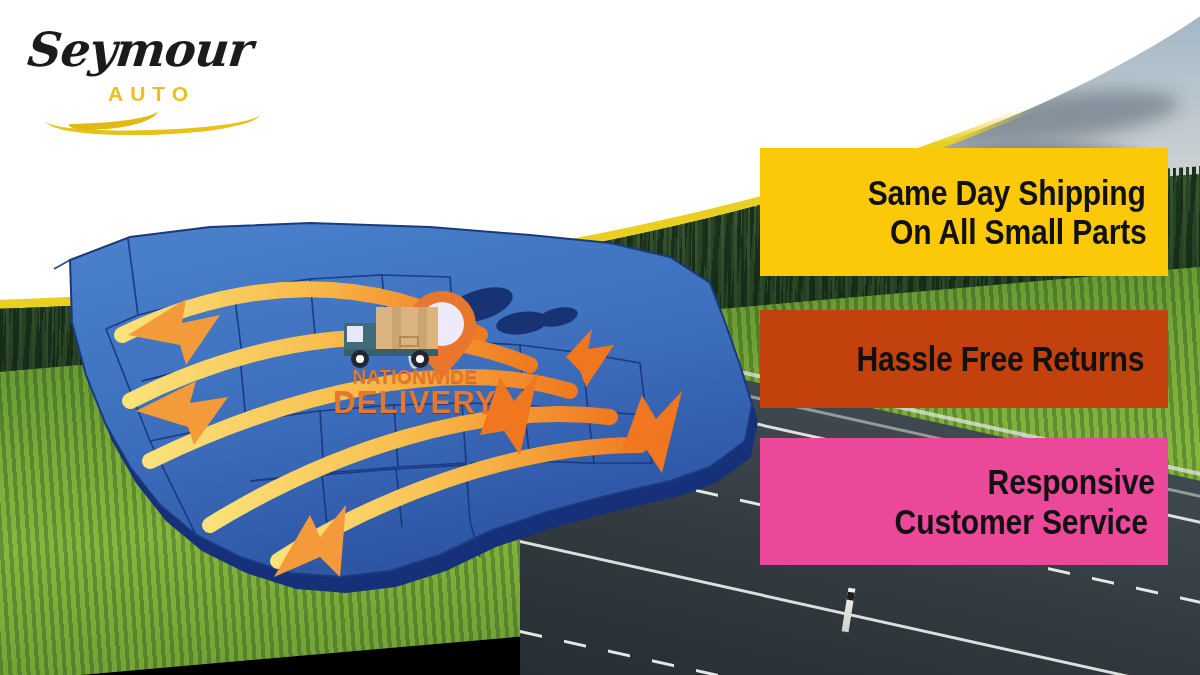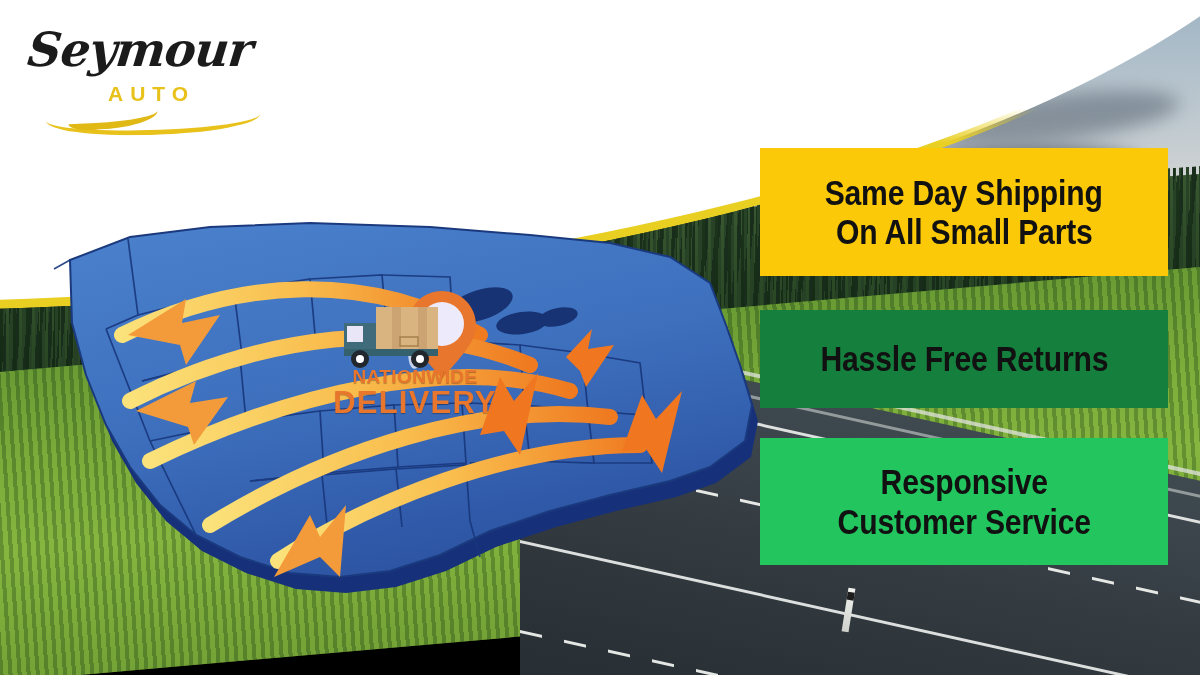--- a/index.html
+++ b/index.html
@@ -133,31 +133,31 @@
     position:absolute;left:0;top:82px;width:170px;text-align:center;
     color:#e8762c;font-weight:700;line-height:1.05;
     text-shadow:0 1px 1px rgba(0,0,0,.28);
   }
   .badge-l1{font-size:19px;letter-spacing:.4px;}
   .badge-l2{font-size:31px;letter-spacing:1.2px;}
 
   
   .msg{
     position:absolute;left:760px;
-    display:flex;flex-direction:column;align-items:center;justify-content:center;
+    display:flex;flex-direction:column;align-items:flex-end;justify-content:center;
     text-align:center;color:#111111;
     font-family:"Liberation Sans", sans-serif;font-weight:700;
   }
   .msg .ln{
     font-size:35px;line-height:1.12;letter-spacing:-.2px;
     transform:scaleX(.86);transform-origin:center;white-space:nowrap;
   }
   #msg-0{top:148px;width:408px;height:128px;background:#FBC907;}
-  #msg-1{top:310px;width:408px;height:98px;background:#15803d;}
-  #msg-2{top:438px;width:408px;height:127px;background:#22c55e;}
+  #msg-1{top:310px;width:408px;height:98px;background:#c2410c;}
+  #msg-2{top:438px;width:408px;height:127px;background:#ec4899;}
 </style>
 </head>
 <body>
 
 <div class="stage">
 
   <div class="photo">
     <div class="sky"></div>
     <div class="sunglow"></div>
     <div class="cloud c1"></div>

